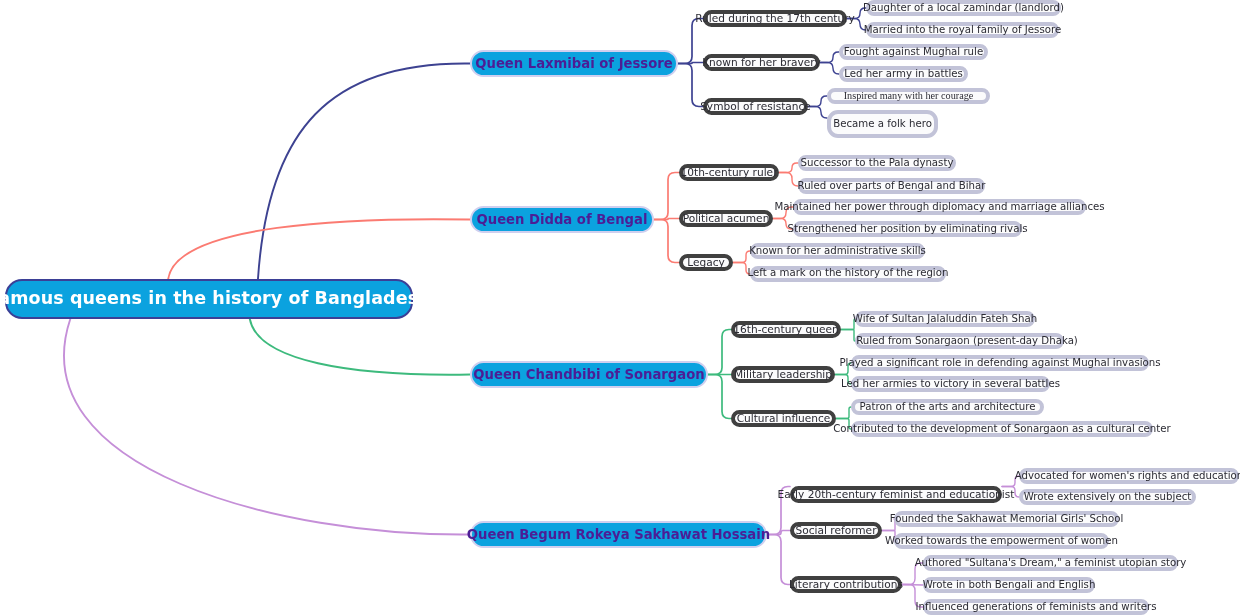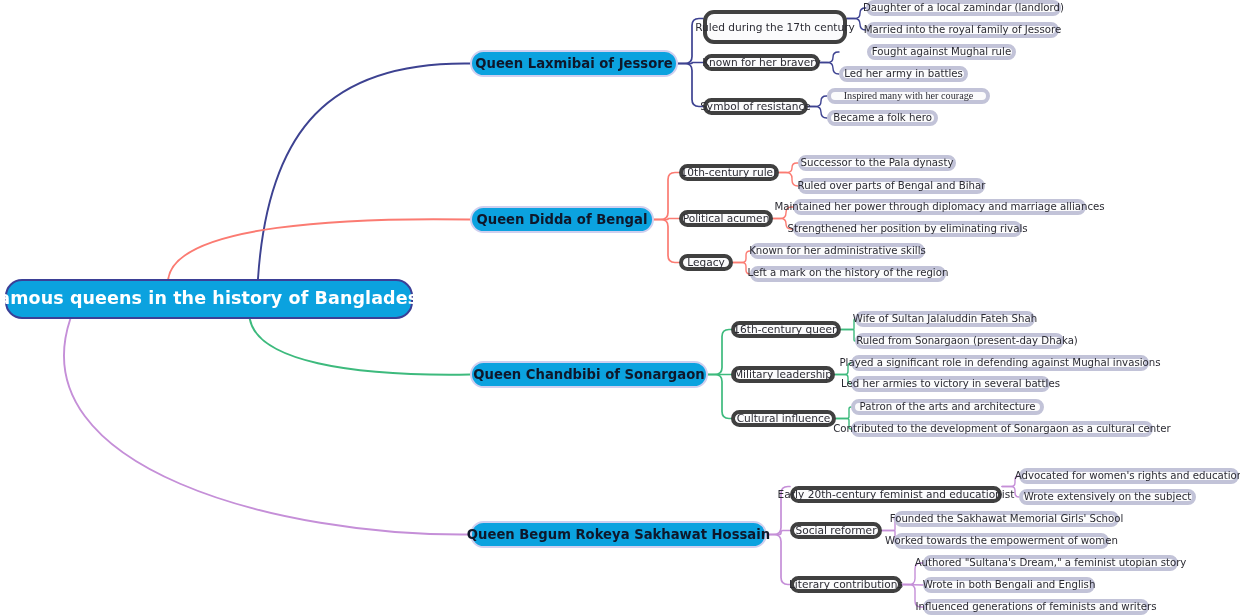--- a/index.html
+++ b/index.html
@@ -47,21 +47,21 @@
     letter-spacing: 0.1px;
     height: 40px;
     padding: 0 16px;
     box-shadow: 0 0 0 2px rgba(255,255,255,0.0);
   }
   
   .node.lvl1 {
     background: #0BA2DF;
     border: 2.2px solid #cfcfef;
     border-radius: 14px;
-    color: #0f172a;
+    color: #4c1d95;
     font-size: 13.2px;
     font-weight: bold;
     height: 26px;
     padding: 0 14px;
   }
   
   .node.lvl2, .node.lvl3 {
     background: #fbfbfc;
     border: 4px solid #404040;
     border-radius: 11px;
@@ -128,45 +128,45 @@
       <path d="M 902 584.5 L 923 585" stroke="#c58fd8" stroke-width="1.4" fill="none" stroke-linecap="round" stroke-linejoin="round"></path>
       <path d="M 902 584.5 L 909 584.5 Q 915 584.5 915 590.5 L 915 601 Q 915 607 921 607 L 923 607" stroke="#c58fd8" stroke-width="1.4" fill="none" stroke-linecap="round" stroke-linejoin="round"></path>
     </svg>
   <div id="node-layer">
       <div class="node root" style="left: 5px; top: 279px; width: 408px; height: 40px;">
         <span class="label">Famous queens in the history of Bangladesh</span>
       </div>
       <div class="node lvl1" style="left: 470px; top: 50px; width: 208px; height: 27px;">
         <span class="label">Queen Laxmibai of Jessore</span>
       </div>
-      <div class="node lvl2" style="left: 703px; top: 10px; width: 144px; height: 34px; justify-content: center;">
+      <div class="node lvl2" style="left: 703px; top: 10px; width: 144px; height: 17px; justify-content: center;">
         <span class="label">Ruled during the 17th century</span>
       </div>
       <div class="node lvl3" style="left: 866px; top: 0px; width: 195px; height: 16px;">
         <span class="label">Daughter of a local zamindar (landlord)</span>
       </div>
       <div class="node lvl3" style="left: 866px; top: 22px; width: 193px; height: 16px;">
         <span class="label">Married into the royal family of Jessore</span>
       </div>
       <div class="node lvl2" style="left: 703px; top: 54px; width: 117px; height: 17px;">
         <span class="label">Known for her bravery</span>
       </div>
-      <div class="node lvl3" style="left: 839px; top: 44px; width: 149px; height: 16px; margin-left: 28px;">
+      <div class="node lvl3" style="left: 839px; top: 44px; width: 149px; height: 16px;">
         <span class="label">Fought against Mughal rule</span>
       </div>
       <div class="node lvl3" style="left: 839px; top: 66px; width: 129px; height: 16px;">
         <span class="label">Led her army in battles</span>
       </div>
       <div class="node lvl2" style="left: 703px; top: 98px; width: 105px; height: 17px;">
         <span class="label">Symbol of resistance</span>
       </div>
       <div class="node lvl3" style="left: 827px; top: 88px; width: 163px; height: 16px; font-family: Liberation Serif, serif;">
         <span class="label">Inspired many with her courage</span>
       </div>
-      <div class="node lvl3" style="left: 827px; top: 110px; width: 111px; height: 16px;">
+      <div class="node lvl3" style="left: 827px; top: 110px; width: 111px; height: 28px;">
         <span class="label">Became a folk hero</span>
       </div>
       <div class="node lvl1" style="left: 470px; top: 206px; width: 184px; height: 27px;">
         <span class="label">Queen Didda of Bengal</span>
       </div>
       <div class="node lvl2" style="left: 679px; top: 164px; width: 100px; height: 17px;">
         <span class="label">10th-century ruler</span>
       </div>
       <div class="node lvl3" style="left: 798px; top: 155px; width: 158px; height: 16px;">
         <span class="label">Successor to the Pala dynasty</span>

